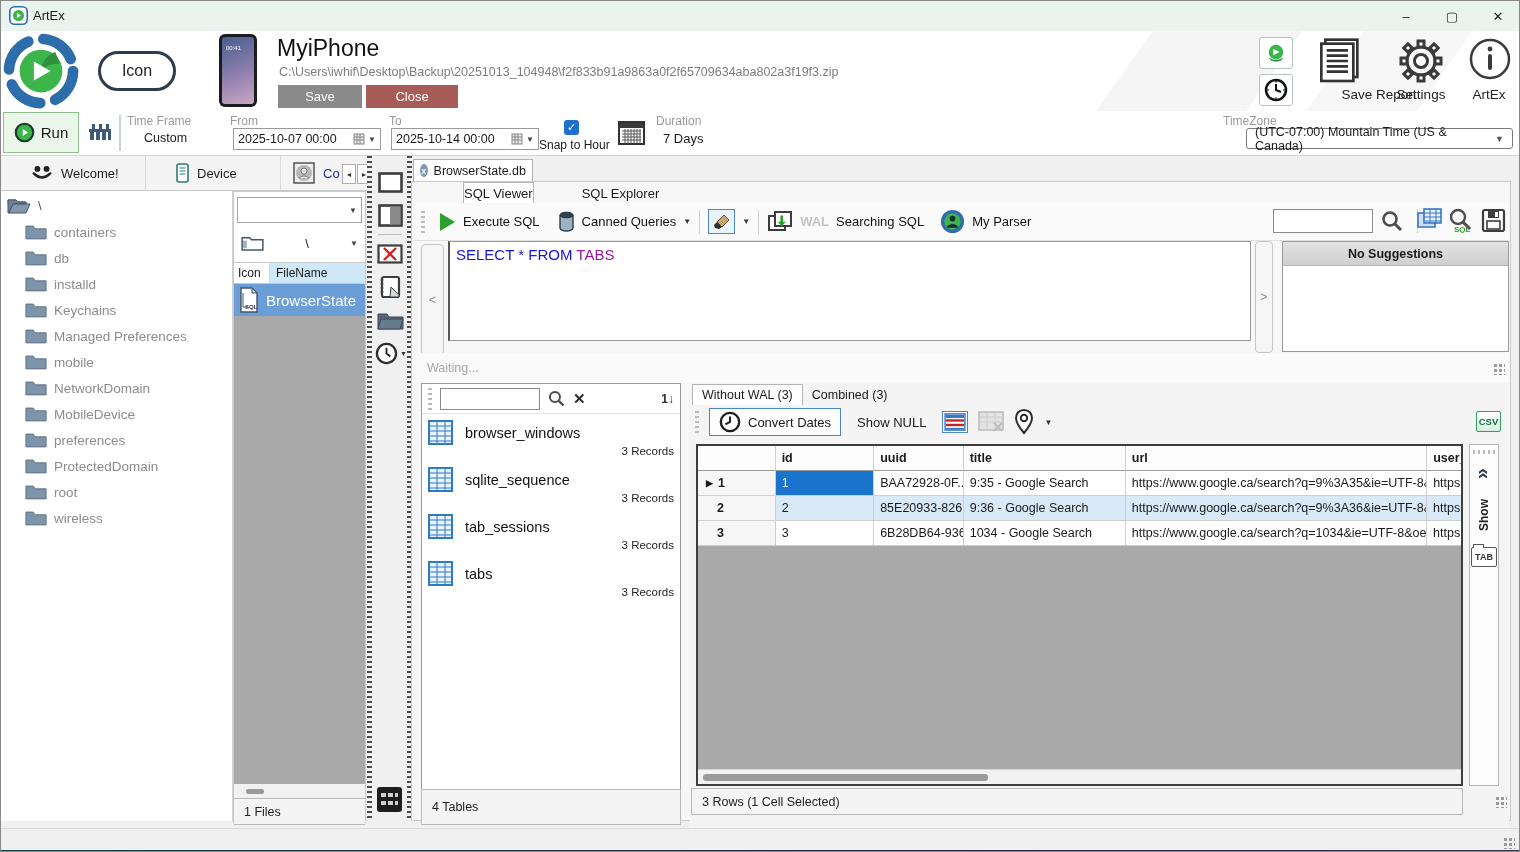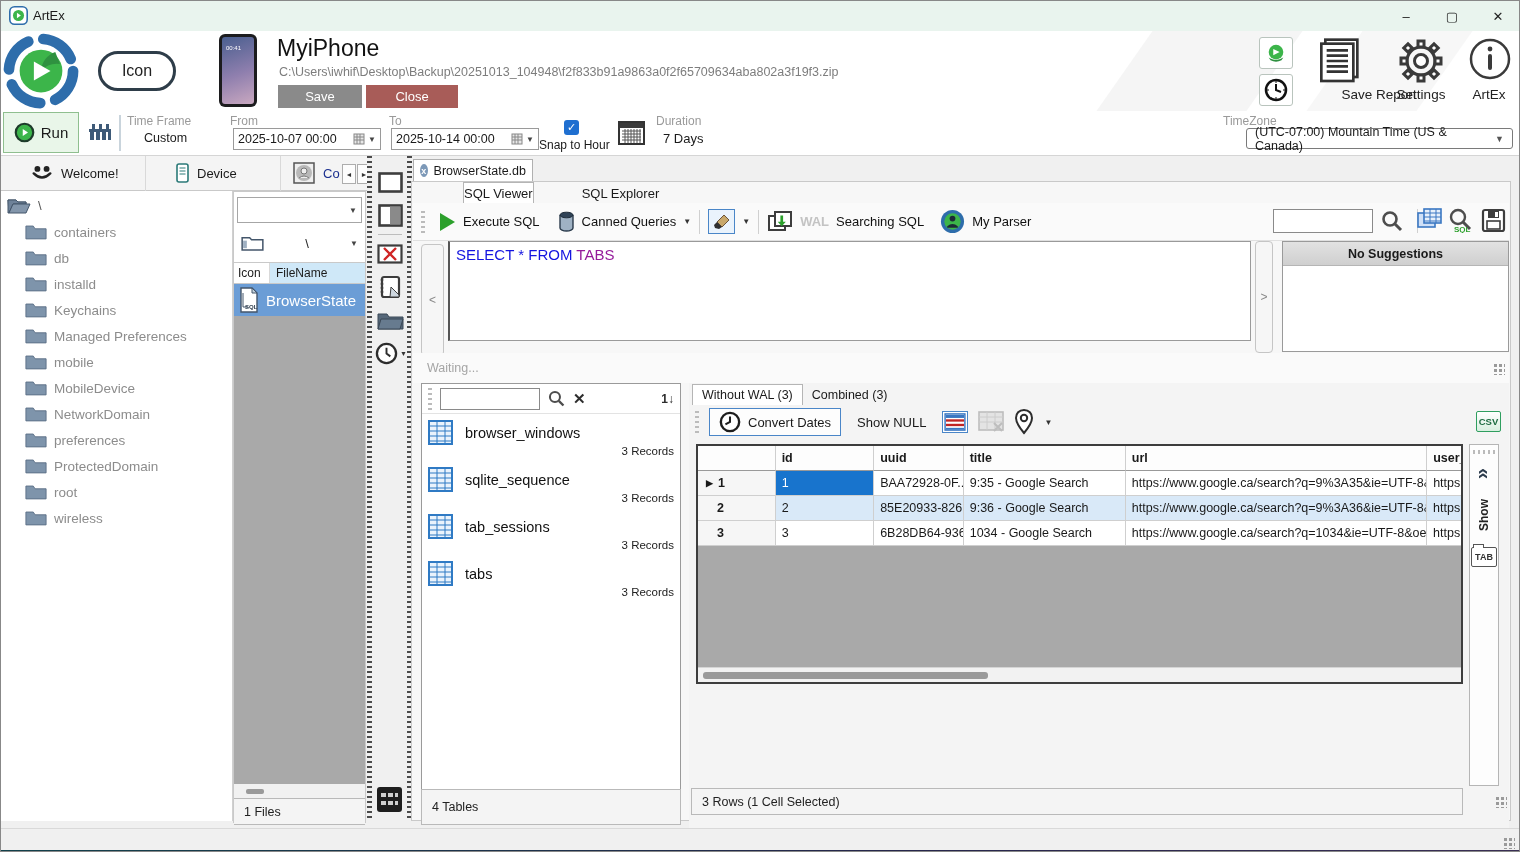--- a/index.html
+++ b/index.html
@@ -96,21 +96,21 @@
   .tbl-records { font-size:11.5px; color:#222; }
   .status-box { background:#f4f4f4; border:1px solid #b9b9b9; font-size:12.5px; display:flex;
                 align-items:center; padding-left:10px; color:#222; }
 
   
   .results-panel { left:688px; top:382px; width:820px; height:445px; background:#f4f4f4; }
   .res-tab { height:21px; display:flex; align-items:center; padding:0 9px; font-size:12.5px; }
   .res-tab.active { background:#fff; border:1px solid #b5b5b5; border-bottom:none; }
   .convert-btn { border:1px solid #4a86c8; background:#fdfdfd; height:28px; display:flex;
                  align-items:center; gap:7px; padding:8px 9px; font-size:13px; }
-  .grid { left:695px; top:443px; width:767px; height:240px; border:2px solid #3d3d3d; background:#a9a9a9; overflow:hidden; }
+  .grid { left:695px; top:443px; width:767px; height:342px; border:2px solid #3d3d3d; background:#a9a9a9; overflow:hidden; }
   .g-row { display:flex; height:25px; background:#fff; }
   .g-cell { border-right:1px solid #cfcfcf; border-bottom:1px solid #cfcfcf; padding:0 6px;
             display:flex; align-items:center; font-size:12.5px; white-space:nowrap; overflow:hidden; }
   .g-head .g-cell { font-weight:bold; background:#fdfdfd; border-bottom:1px solid #999; }
   .g-rowhdr { background:#f6f6f6; font-weight:bold; justify-content:flex-start; gap:5px; padding-left:8px; }
   .alt .g-cell { background:#d9e9f8; }
   .alt .g-rowhdr { background:#f6f6f6; }
   .sel-cell { background:#1874cd !important; color:#fff; }
   .hscroll { position:absolute; left:0; bottom:0; width:100%; height:15px; background:#f2f2f2; border-top:1px solid #d5d5d5; }
   .hthumb { position:absolute; left:5px; top:4px; width:285px; height:7px; background:#9a9a9a; border-radius:3px; }
@@ -424,29 +424,29 @@
           </svg>
         </span>
         <span>mobile</span>
       </div>
     <div class="tree-item">
         <span>
           <svg width="22" height="16" viewBox="0 0 24 17">
             <path d="M1 2h8l2 3h12v11H1z" fill="#7e94ab" stroke="#5c6f85"></path>
           </svg>
         </span>
+        <span>NetworkDomain</span>
+      </div>
+    <div class="tree-item">
+        <span>
+          <svg width="22" height="16" viewBox="0 0 24 17">
+            <path d="M1 2h8l2 3h12v11H1z" fill="#7e94ab" stroke="#5c6f85"></path>
+          </svg>
+        </span>
         <span>MobileDevice</span>
-      </div>
-    <div class="tree-item">
-        <span>
-          <svg width="22" height="16" viewBox="0 0 24 17">
-            <path d="M1 2h8l2 3h12v11H1z" fill="#7e94ab" stroke="#5c6f85"></path>
-          </svg>
-        </span>
-        <span>NetworkDomain</span>
       </div>
     <div class="tree-item">
         <span>
           <svg width="22" height="16" viewBox="0 0 24 17">
             <path d="M1 2h8l2 3h12v11H1z" fill="#7e94ab" stroke="#5c6f85"></path>
           </svg>
         </span>
         <span>preferences</span>
       </div>
     <div class="tree-item">

